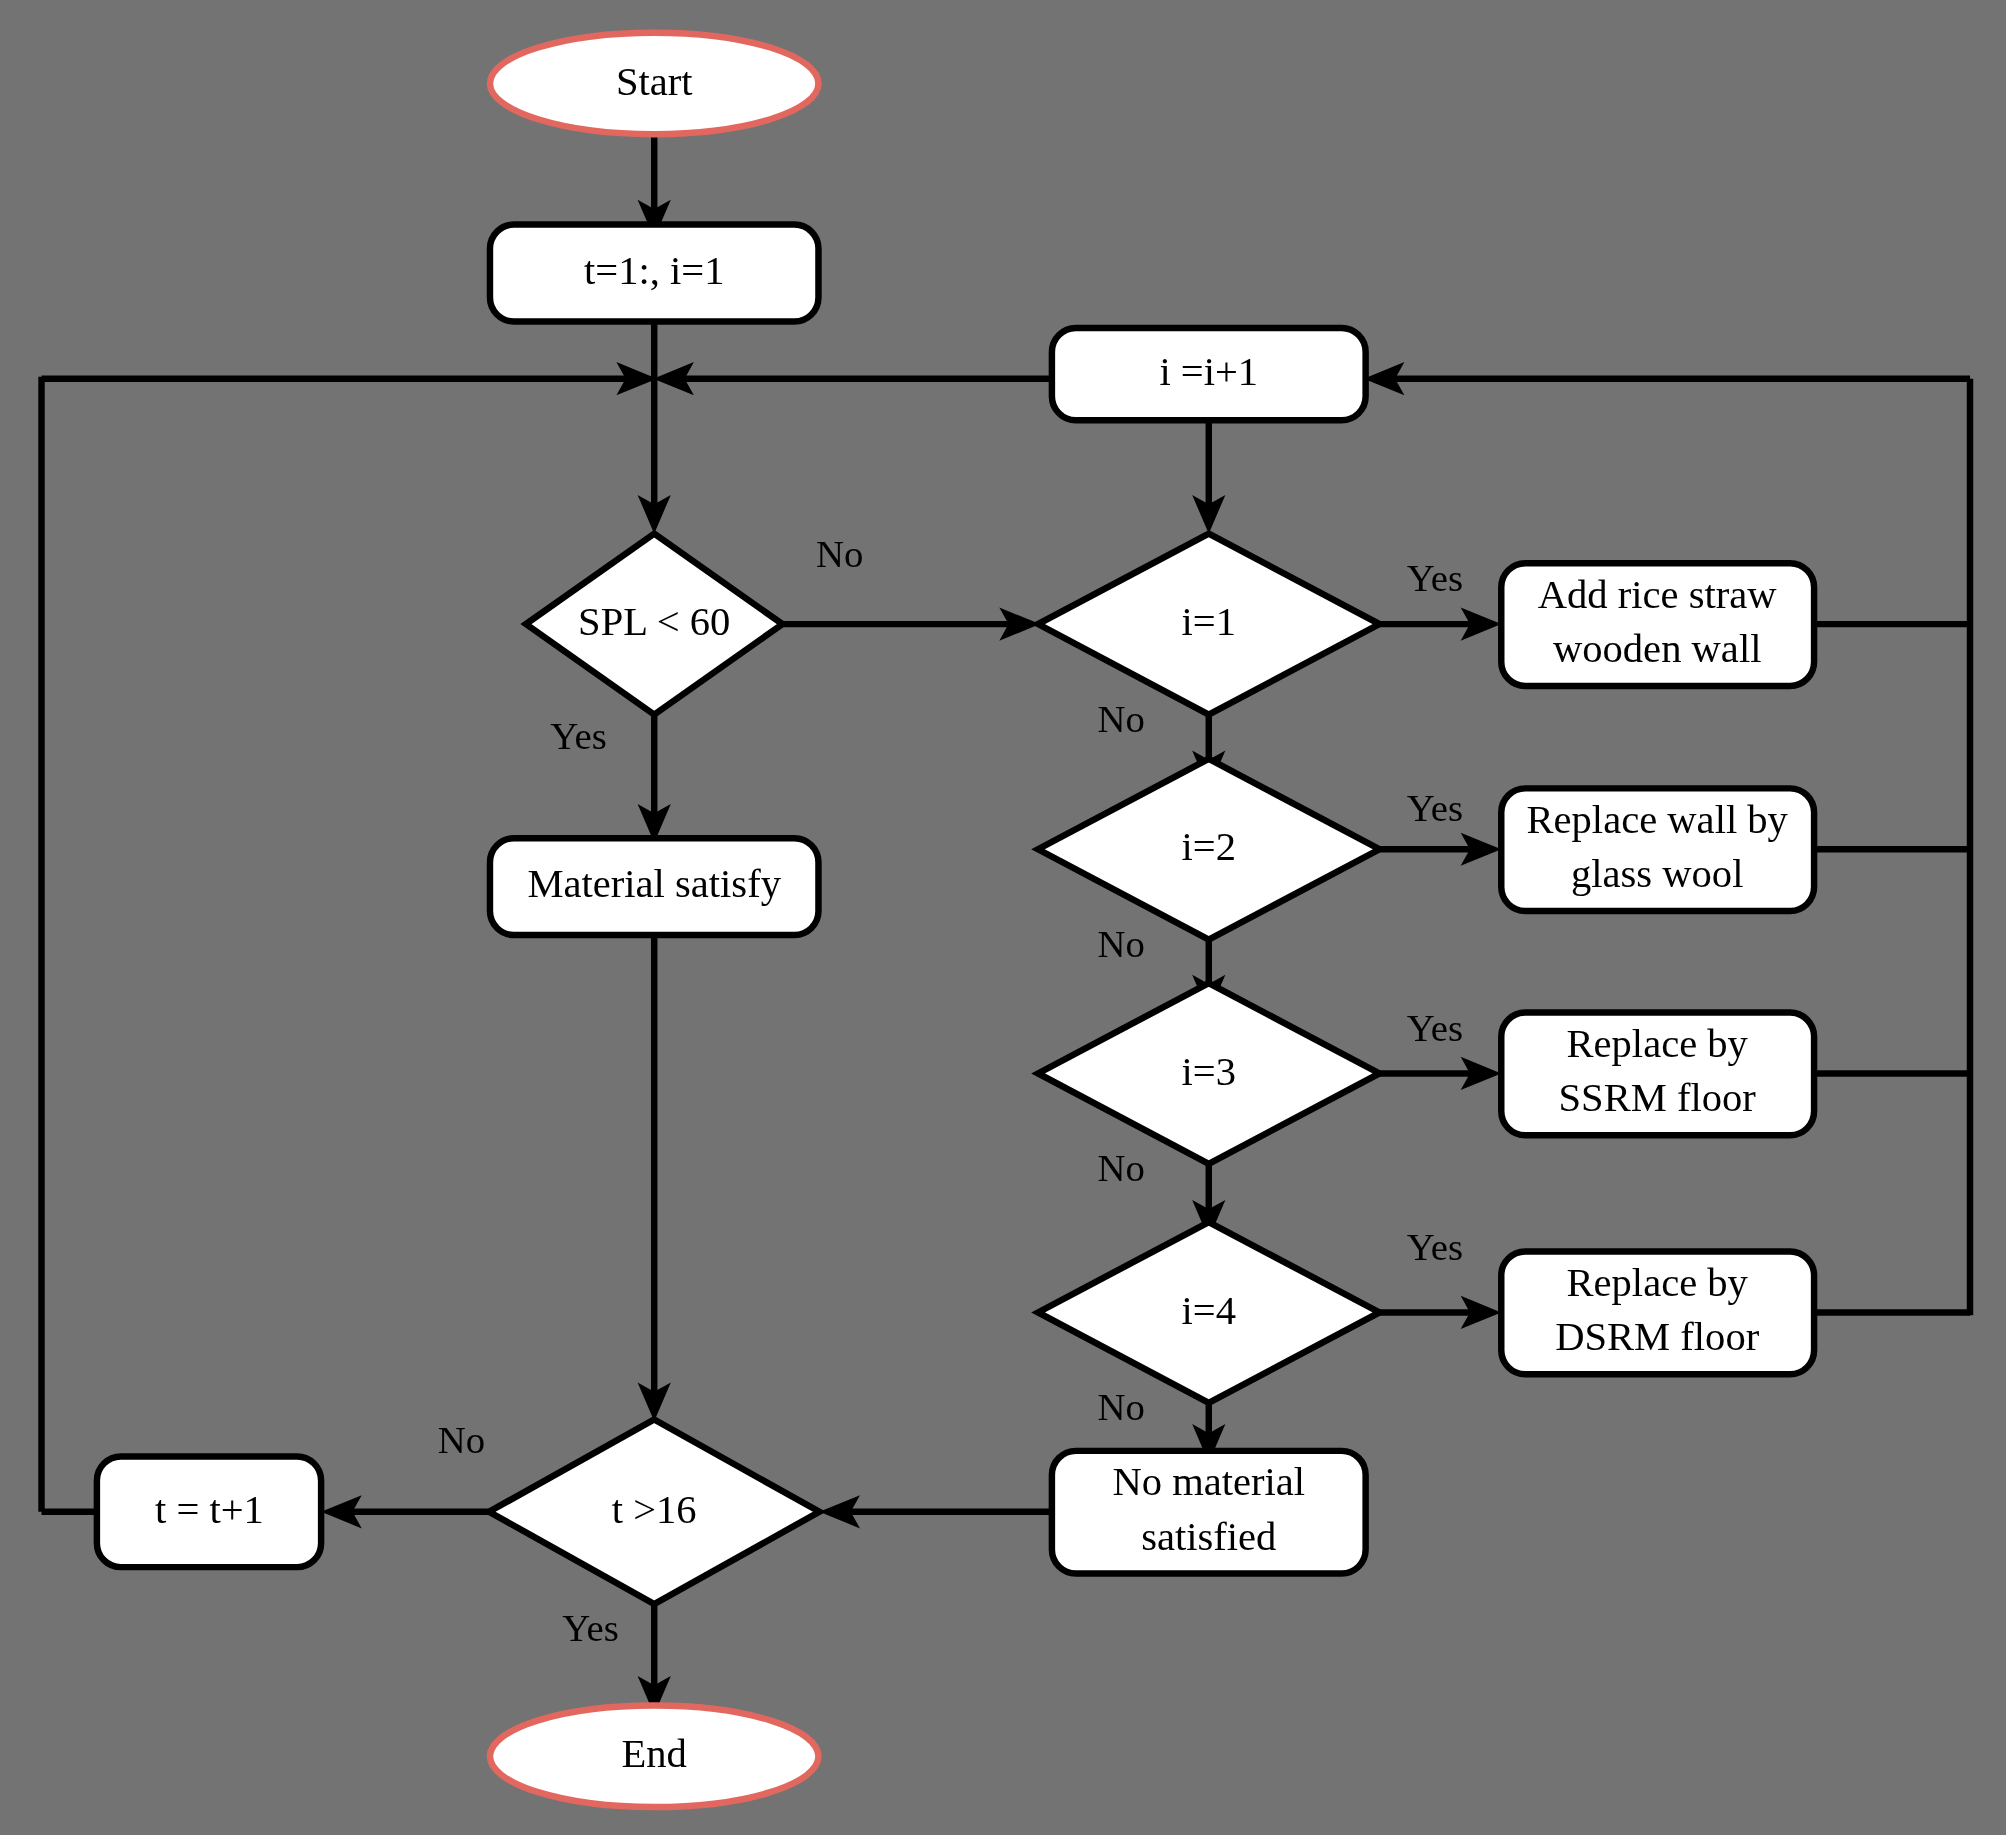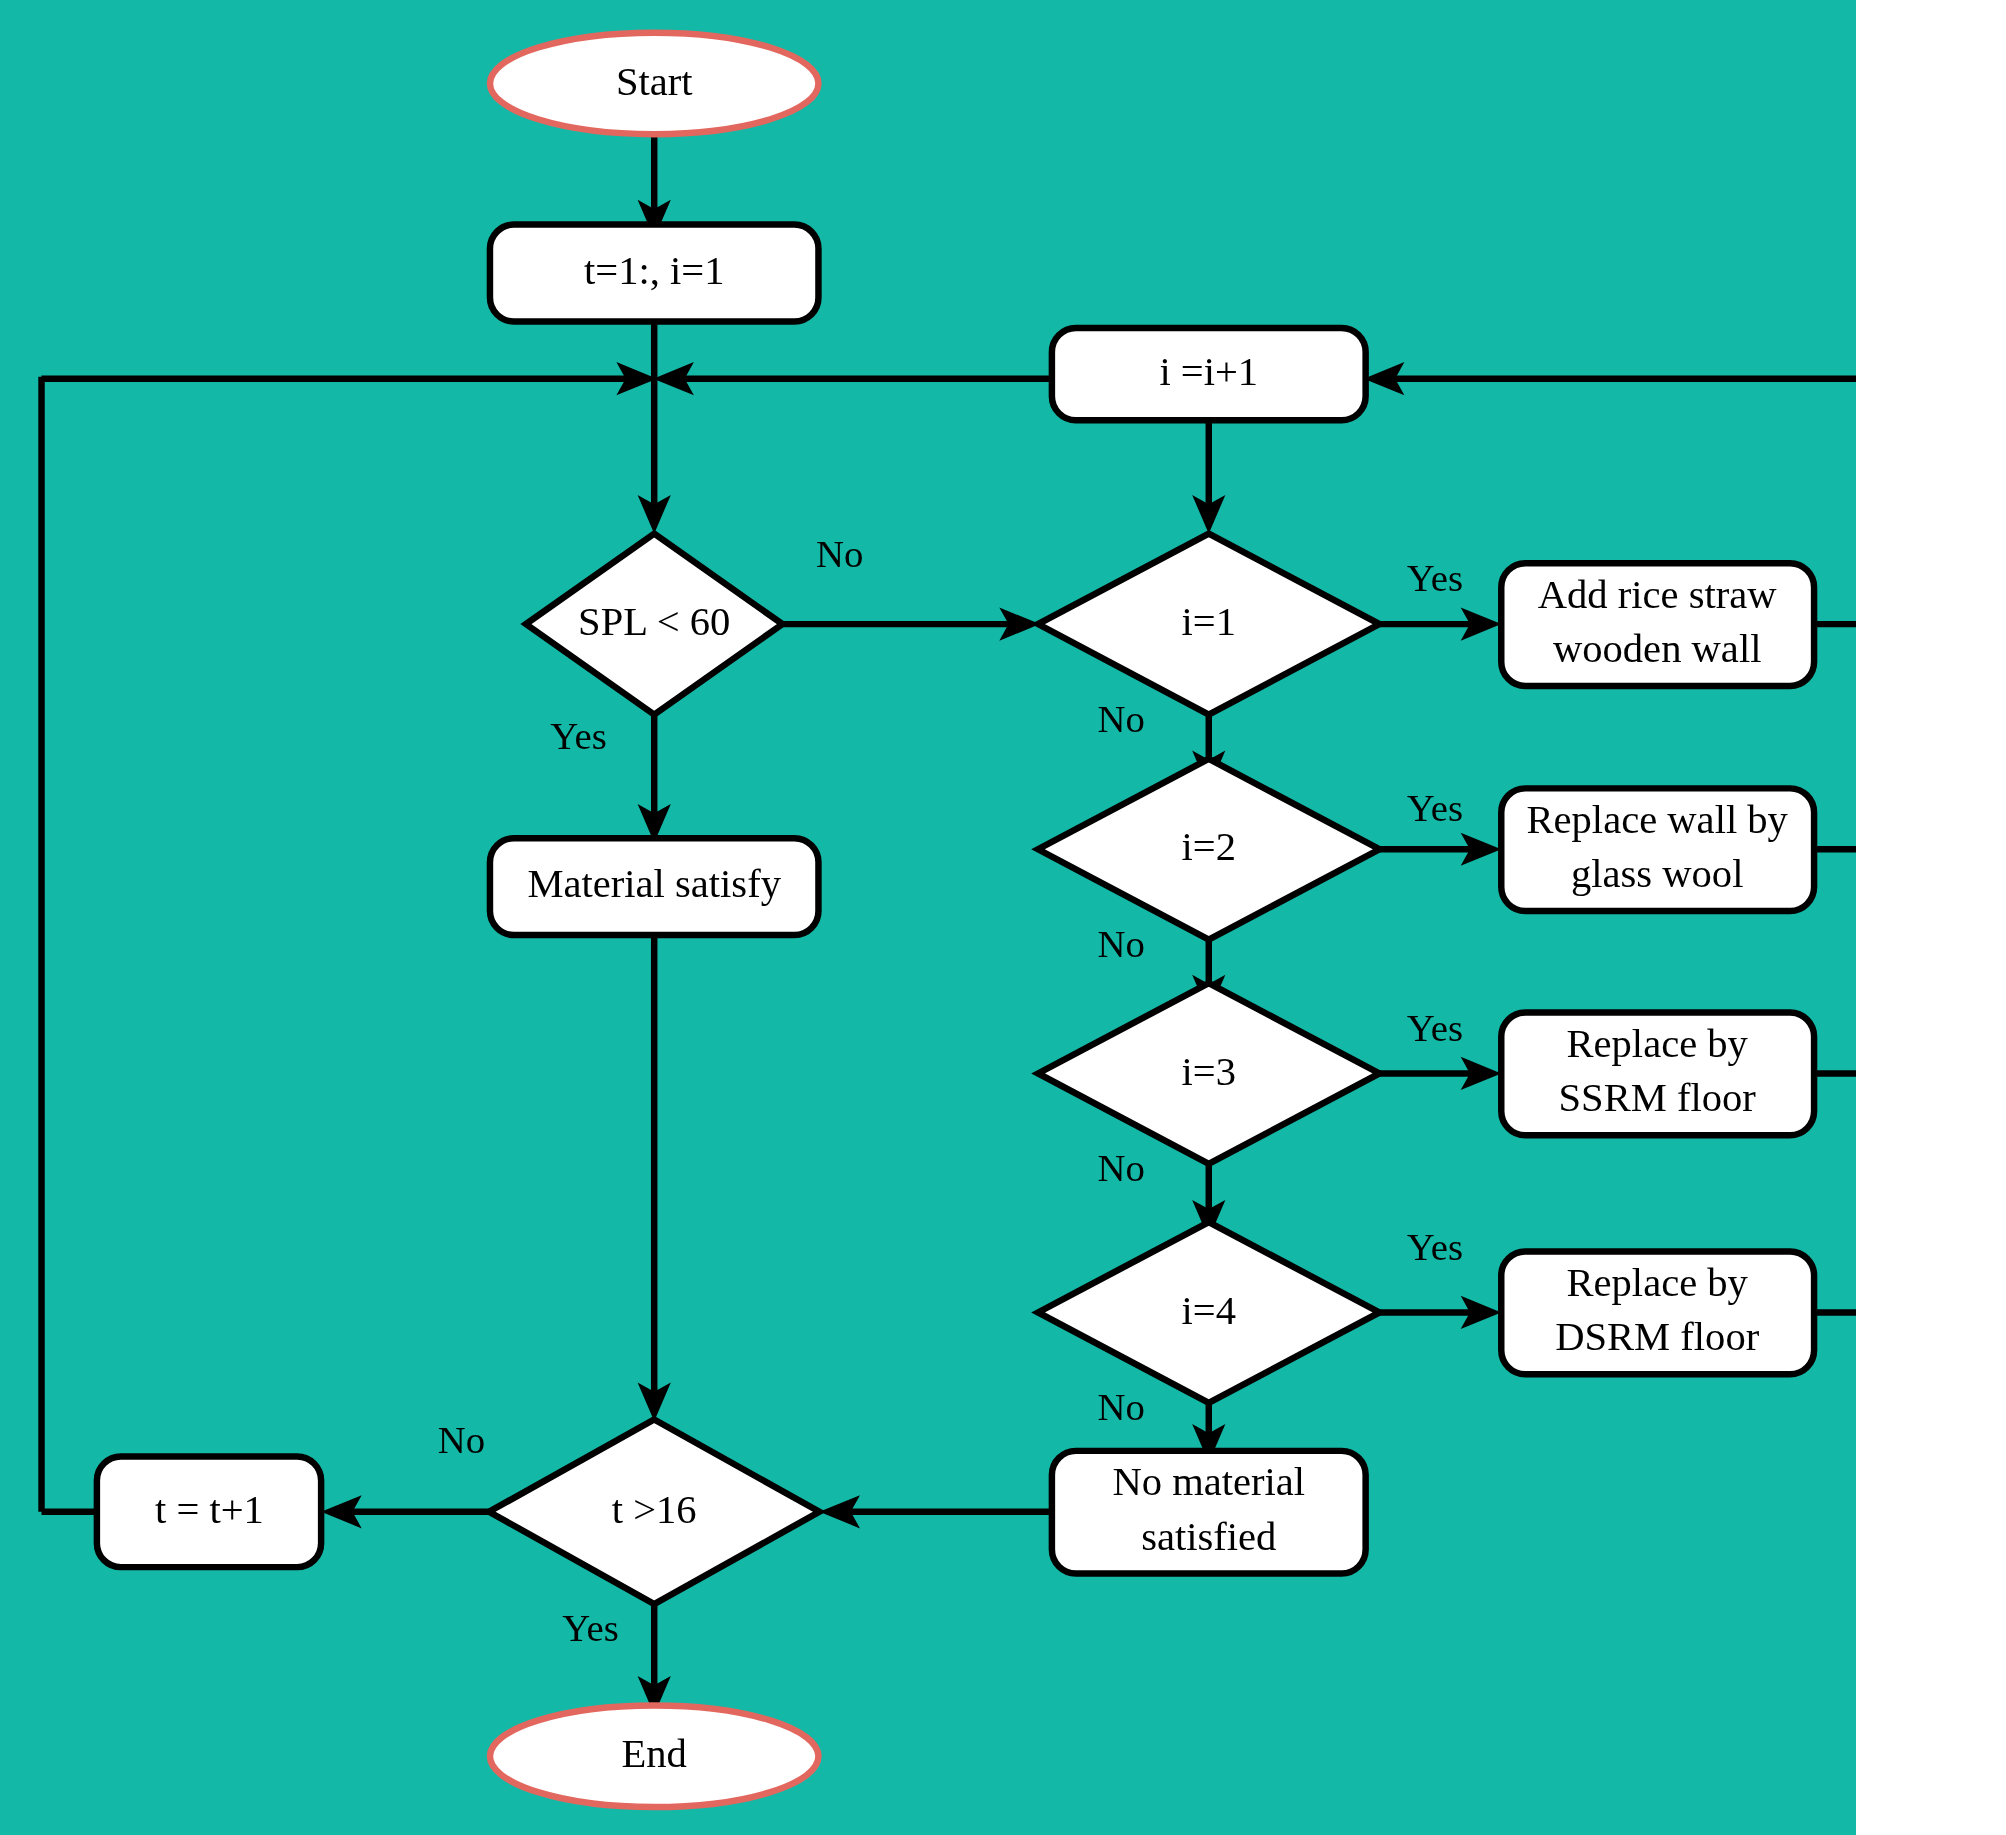--- a/index.html
+++ b/index.html
@@ -5,23 +5,23 @@
   html, body {
     margin: 0;
     padding: 0;
     background: #ffffff;
   }
   body {
     font-family: "Liberation Serif", "DejaVu Serif", serif;
   }
   #flowchart-root {
     position: relative;
-    width: 1856px;
+    width: 2006px;
     height: 1836px;
-    background: #14b8a6;
+    background: #737373;
     overflow: hidden;
   }
   svg#flow-svg {
     display: block;
     width: 2006px;
     height: 1836px;
   }
   .node-text {
     font-family: "Liberation Serif", "DejaVu Serif", serif;
     font-size: 44px;

